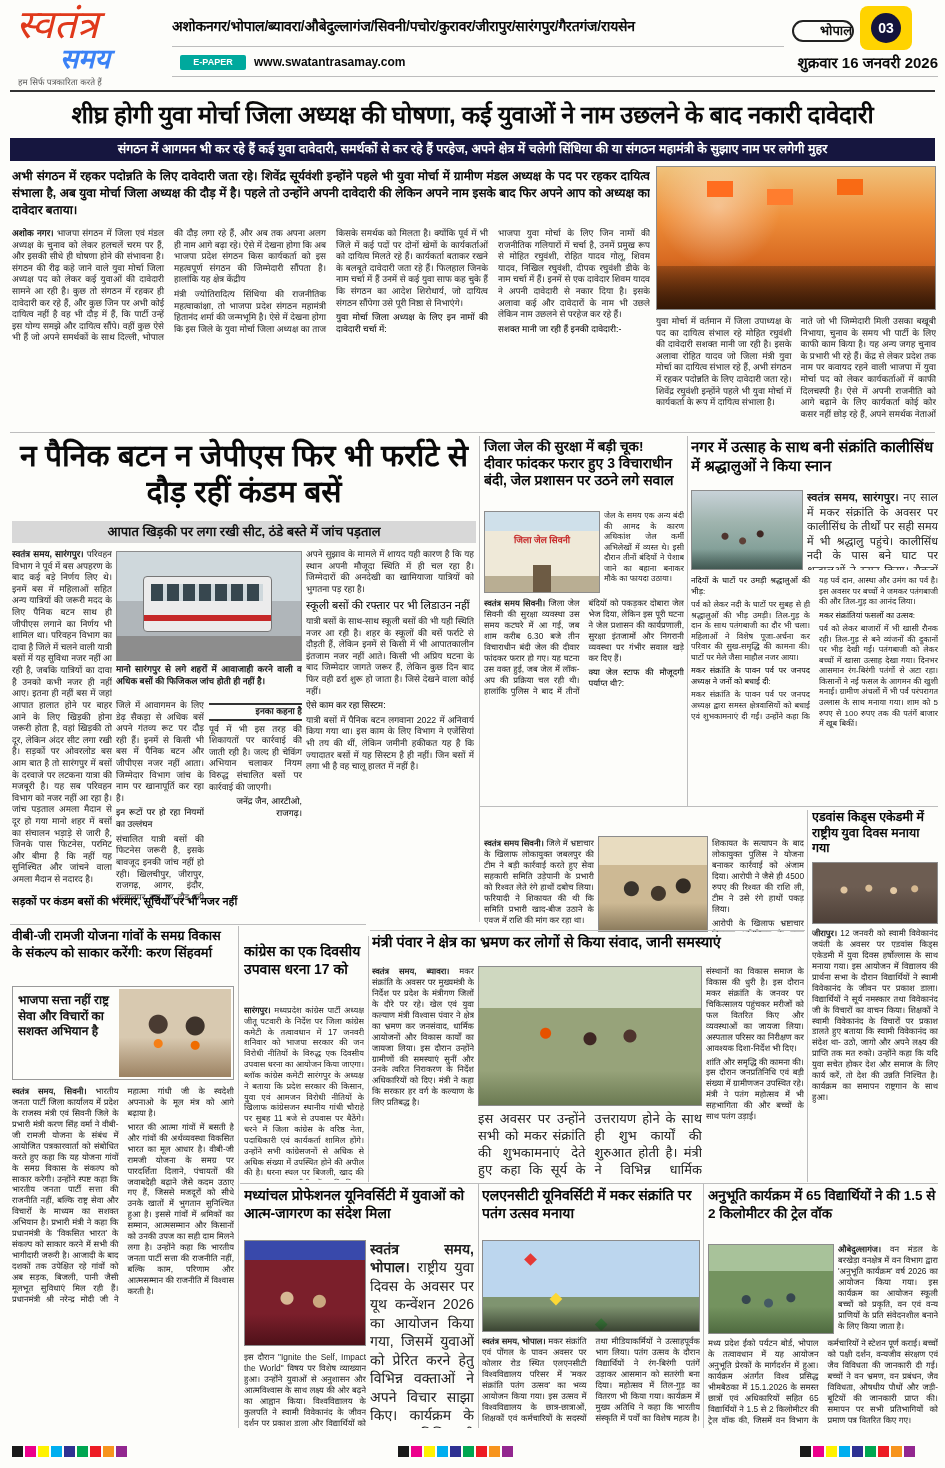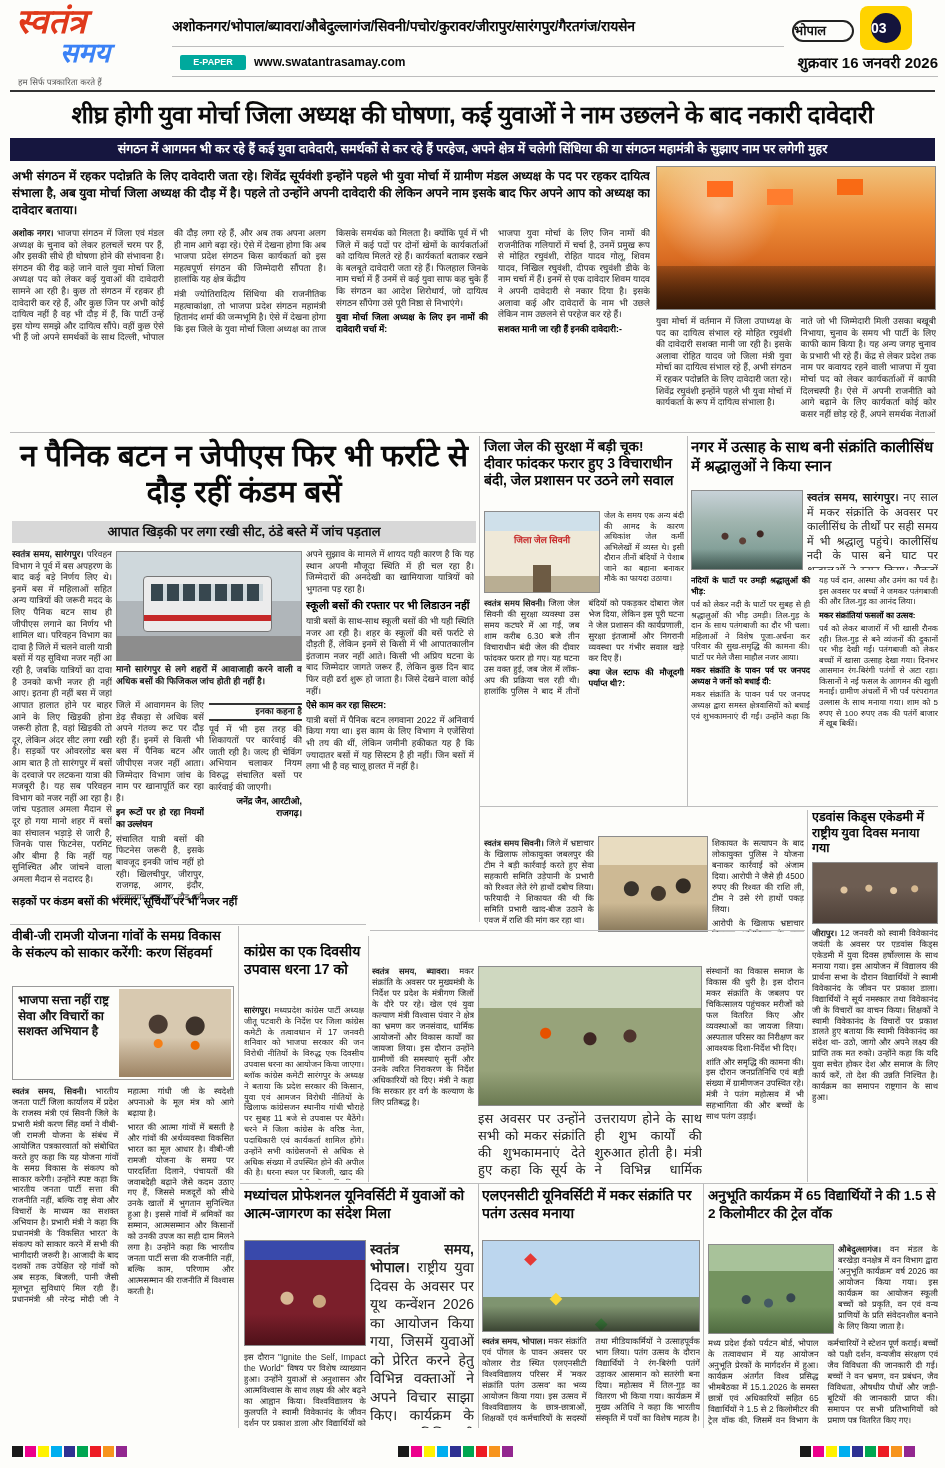--- a/index.html
+++ b/index.html
@@ -5,46 +5,46 @@
   *{margin:0;padding:0;box-sizing:border-box}
   body{margin:0;background:#e8e8e8}
   .page{position:relative;width:945px;height:1468px;margin:0 auto;background:#fdfdfa;
         font-family:"Liberation Sans","DejaVu Sans",sans-serif;color:#111;overflow:hidden}
   .abs{position:absolute}
   .hl{font-weight:700;color:#0a0a0a}
   .body-txt{font-size:8.8px;line-height:1.32;text-align:justify;color:#222;overflow:hidden}
   .body-txt p{margin:0 0 3px}
   .byline{font-weight:700}
   .byline::after{content:" "}
-  .subhd{font-weight:700;color:#000}
+  .subhd{font-weight:400;color:#000}
   .cols2{column-count:2;column-gap:9px}
   .cols4{column-count:4;column-gap:10px}
   .vr{width:1px;background:#bdbdbd}
   .hr{height:1px;background:#bdbdbd}
   .ph{position:absolute;border:1px solid #8c8c8c;overflow:hidden}
   .csq{display:inline-block;width:11px;height:11px;margin-right:2px;vertical-align:top}
   .quotebox{border-top:2px solid #333;border-bottom:2px solid #333;text-align:right;font-weight:700;margin:3px 0;padding:1px 0}
 </style>
 </head>
 <body>
 
 <div class="page">
 
   <div class="abs" style="left:16px;top:4px;width:150px;height:70px">
-    <div style="font-size:34px;font-weight:700;font-style:italic;color:#e0391b;line-height:1">स्वतंत्र</div>
+    <div style="font-size:40px;font-weight:400;font-style:italic;color:#e0391b;line-height:1">स्वतंत्र</div>
     <div style="font-size:27px;font-weight:700;font-style:italic;color:#3b82f6;line-height:1;margin:2px 0 8px 44px">समय</div>
   </div>
   <div class="abs" style="left:18px;top:76px;width:155px;font-size:8.5px;color:#555">हम सिर्फ पत्रकारिता करते हैं</div>
 
   <div class="abs hl" style="left:172px;top:16px;width:614px;font-size:14px;letter-spacing:-0.2px">अशोकनगर/भोपाल/ब्यावरा/औबेदुल्लागंज/सिवनी/पचोर/कुरावर/जीरापुर/सारंगपुर/गैरतगंज/रायसेन</div>
   <div class="abs hr" style="left:172px;top:46px;width:612px"></div>
 
-  <div class="abs" style="left:792px;top:20px;width:62px;height:22px;border:2px solid #222;border-radius:12px;font-weight:700;font-size:13px;line-height:18px;text-align:left">भोपाल</div>
+  <div class="abs" style="left:792px;top:20px;width:62px;height:22px;border:2px solid #222;border-radius:12px;font-weight:700;font-size:13px;line-height:18px;text-align:right">भोपाल</div>
   <div class="abs" style="left:860px;top:6px;width:52px;height:44px;background:#ffd300;border-radius:8px">
-    <div style="position:absolute;left:11px;top:7px;width:30px;height:30px;border-radius:50%;background:#14143c;color:#fff;font-weight:700;font-size:14px;line-height:30px;">03</div>
+    <div style="position:absolute;left:11px;top:7px;width:30px;height:30px;border-radius:50%;background:#14143c;color:#fff;font-weight:700;font-size:14px;line-height:30px;text-align:center">03</div>
   </div>
 
   <div class="abs" style="left:180px;top:55px;width:66px;height:15px;background:#00a99d;color:#fff;font-weight:700;font-size:9px;line-height:15px;text-align:center;border-radius:2px">E-PAPER</div>
   <div class="abs hl" style="left:254px;top:55px;font-size:12px">www.swatantrasamay.com</div>
   <div class="abs hl" style="left:700px;top:52px;width:238px;font-size:15px;text-align:right">शुक्रवार 16 जनवरी 2026</div>
   <div class="abs hr" style="left:172px;top:76px;width:766px"></div>
   <div class="abs" style="left:10px;top:90px;width:925px;height:2px;background:#333"></div>
 
   <div class="abs hl" style="left:10px;top:97px;width:925px;height:36px;font-size:24px;letter-spacing:-0.3px;white-space:nowrap;overflow:hidden;text-align:center">शीघ्र होगी युवा मोर्चा जिला अध्यक्ष की घोषणा, कई युवाओं ने नाम उछलने के बाद नकारी दावेदारी</div>
   <div class="abs" style="left:10px;top:138px;width:925px;height:23px;background:#16163f;color:#fff;font-weight:700;font-size:12.5px;line-height:23px;text-align:center;overflow:hidden">संगठन में आगमन भी कर रहे हैं कई युवा दावेदारी, समर्थकों से कर रहे हैं परहेज, अपने क्षेत्र में चलेगी सिंधिया की या संगठन महामंत्री के सुझाए नाम पर लगेगी मुहर</div>
@@ -177,30 +177,31 @@
 
   <div class="abs vr" style="left:238px;top:926px;height:502px"></div>
 
   <div class="abs hl" style="left:244px;top:942px;width:120px;height:60px;font-size:14px;line-height:1.3;overflow:hidden">कांग्रेस का एक दिवसीय उपवास धरना 17 को</div>
   <div class="abs body-txt" style="left:244px;top:1006px;width:120px;height:174px;font-size:8.2px">
     <p><b class="byline">सारंगपुर।</b><span>मध्यप्रदेश कांग्रेस पार्टी अध्यक्ष जीतू पटवारी के निर्देश पर जिला कांग्रेस कमेटी के तत्वावधान में 17 जनवरी शनिवार को भाजपा सरकार की जन विरोधी नीतियों के विरुद्ध एक दिवसीय उपवास धरना का आयोजन किया जाएगा। ब्लॉक कांग्रेस कमेटी सारंगपुर के अध्यक्ष ने बताया कि प्रदेश सरकार की किसान, युवा एवं आमजन विरोधी नीतियों के खिलाफ कांग्रेसजन स्थानीय गांधी चौराहे पर सुबह 11 बजे से उपवास पर बैठेंगे। धरने में जिला कांग्रेस के वरिष्ठ नेता, पदाधिकारी एवं कार्यकर्ता शामिल होंगे। उन्होंने सभी कांग्रेसजनों से अधिक से अधिक संख्या में उपस्थित होने की अपील की है। धरना स्थल पर बिजली, खाद की समस्या, धान खरीदी में अनियमितता आदि मुद्दों पर सरकार को घेरा जाएगा। कांग्रेस नेताओं ने कहा कि प्रदेश में कानून व्यवस्था की स्थिति चिंताजनक है तथा 125 दिन के अंदर वादा पूरा नहीं हुआ तो उग्र आंदोलन किया जाएगा। धरने की तैयारियों को लेकर गुरुवार को कांग्रेस कार्यालय में बैठक भी आयोजित की गई, जिसमें कार्यकर्ताओं को जिम्मेदारियां सौंपी गईं। समापन पर ज्ञापन सौंपा जाएगा।</span></p>
   </div>
 
   <div class="abs vr" style="left:368px;top:936px;height:246px"></div>
 
+  <div class="abs hl" style="left:372px;top:934px;width:432px;height:28px;font-size:14.5px;line-height:1.2;overflow:hidden">मंत्री पंवार ने क्षेत्र का भ्रमण कर लोगों से किया संवाद, जानी समस्याएं</div>
   <div class="abs body-txt" style="left:372px;top:966px;width:102px;height:214px;font-size:8.3px">
     <p><b class="byline">स्वतंत्र समय, ब्यावरा।</b><span>मकर संक्रांति के अवसर पर मुख्यमंत्री के निर्देश पर प्रदेश के मंत्रीगण जिलों के दौरे पर रहे। खेल एवं युवा कल्याण मंत्री विश्वास पंवार ने क्षेत्र का भ्रमण कर जनसंवाद, धार्मिक आयोजनों और विकास कार्यों का जायजा लिया। इस दौरान उन्होंने ग्रामीणों की समस्याएं सुनीं और उनके त्वरित निराकरण के निर्देश अधिकारियों को दिए। मंत्री ने कहा कि सरकार हर वर्ग के कल्याण के लिए प्रतिबद्ध है।</span></p>
   </div>
   <div class="ph" style="left:478px;top:966px;width:224px;height:140px;background:radial-gradient(circle at 30% 48%,#e65100 0 5px,transparent 6px),radial-gradient(circle at 50% 52%,#3e2723 0 6px,transparent 7px),radial-gradient(circle at 68% 50%,#4e342e 0 6px,transparent 7px),linear-gradient(180deg,#cfd8c0 0 30%,#97a37a 30% 75%,#6b7a52 100%)"></div>
   <div class="abs cols2 body-txt" style="left:478px;top:1110px;width:224px;height:70px;font-size:13px">
     <p>इस अवसर पर उन्होंने सभी को मकर संक्रांति की शुभकामनाएं देते हुए कहा कि सूर्य के उत्तरायण होने के साथ ही शुभ कार्यों की शुरुआत होती है। मंत्री ने विभिन्न धार्मिक आयोजनों में सहभागिता करते हुए प्रदेश की खुशहाली और समृद्धि की कामना की।</p>
     <p>मंत्री द्वारा विधायक निधि से 10 लाख रुपये की राशि स्वीकृत की गई, जिससे मुख्य मार्गों का जीर्णोद्धार होगा। उन्होंने कहा कि शासन की योजनाओं का लाभ हर पात्र व्यक्ति तक पहुंचे, यह सुनिश्चित किया जाए।</p>
   </div>
   <div class="abs body-txt" style="left:706px;top:966px;width:98px;height:214px;font-size:8.3px">
-    <p>संस्थानों का विकास समाज के विकास की धुरी है। इस दौरान मकर संक्रांति के जबलप पर चिकित्सालय पहुंचकर मरीजों को फल वितरित किए और व्यवस्थाओं का जायजा लिया। अस्पताल परिसर का निरीक्षण कर आवश्यक दिशा-निर्देश भी दिए।</p>
+    <p>संस्थानों का विकास समाज के विकास की धुरी है। इस दौरान मकर संक्रांति के जनवर पर चिकित्सालय पहुंचकर मरीजों को फल वितरित किए और व्यवस्थाओं का जायजा लिया। अस्पताल परिसर का निरीक्षण कर आवश्यक दिशा-निर्देश भी दिए।</p>
     <p>शांति और समृद्धि की कामना की। इस दौरान जनप्रतिनिधि एवं बड़ी संख्या में ग्रामीणजन उपस्थित रहे। मंत्री ने पतंग महोत्सव में भी सहभागिता की और बच्चों के साथ पतंग उड़ाई।</p>
   </div>
 
   <div class="abs hr" style="left:240px;top:1183px;width:698px"></div>
 
   <div class="abs hl" style="left:244px;top:1187px;width:230px;height:48px;font-size:14px;line-height:1.25;overflow:hidden">मध्यांचल प्रोफेशनल यूनिवर्सिटी में युवाओं को आत्म-जागरण का संदेश मिला</div>
   <div class="ph" style="left:244px;top:1240px;width:122px;height:106px;background:radial-gradient(circle at 35% 55%,#d7b894 0 6px,transparent 7px),radial-gradient(circle at 62% 58%,#caa87f 0 6px,transparent 7px),linear-gradient(180deg,#3949ab 0 18%,#7b1f2b 18% 70%,#4e1119 100%)"></div>
   <div class="abs body-txt" style="left:370px;top:1240px;width:104px;height:188px;font-size:14px">
     <p><b class="byline">स्वतंत्र समय, भोपाल।</b><span>राष्ट्रीय युवा दिवस के अवसर पर यूथ कन्वेंशन 2026 का आयोजन किया गया, जिसमें युवाओं को प्रेरित करने हेतु विभिन्न वक्ताओं ने अपने विचार साझा किए। कार्यक्रम के मुख्य अतिथि श्री हाशिम अव्वल, अध्यक्ष, एसोसिएशन ऑफ ओरिएंटल इंस्टीट्यूट्स, मध्यप्रदेश ने स्वामी विवेकानंद के विचारों को आत्मसात करने का आह्वान किया।</span></p>
   </div>

